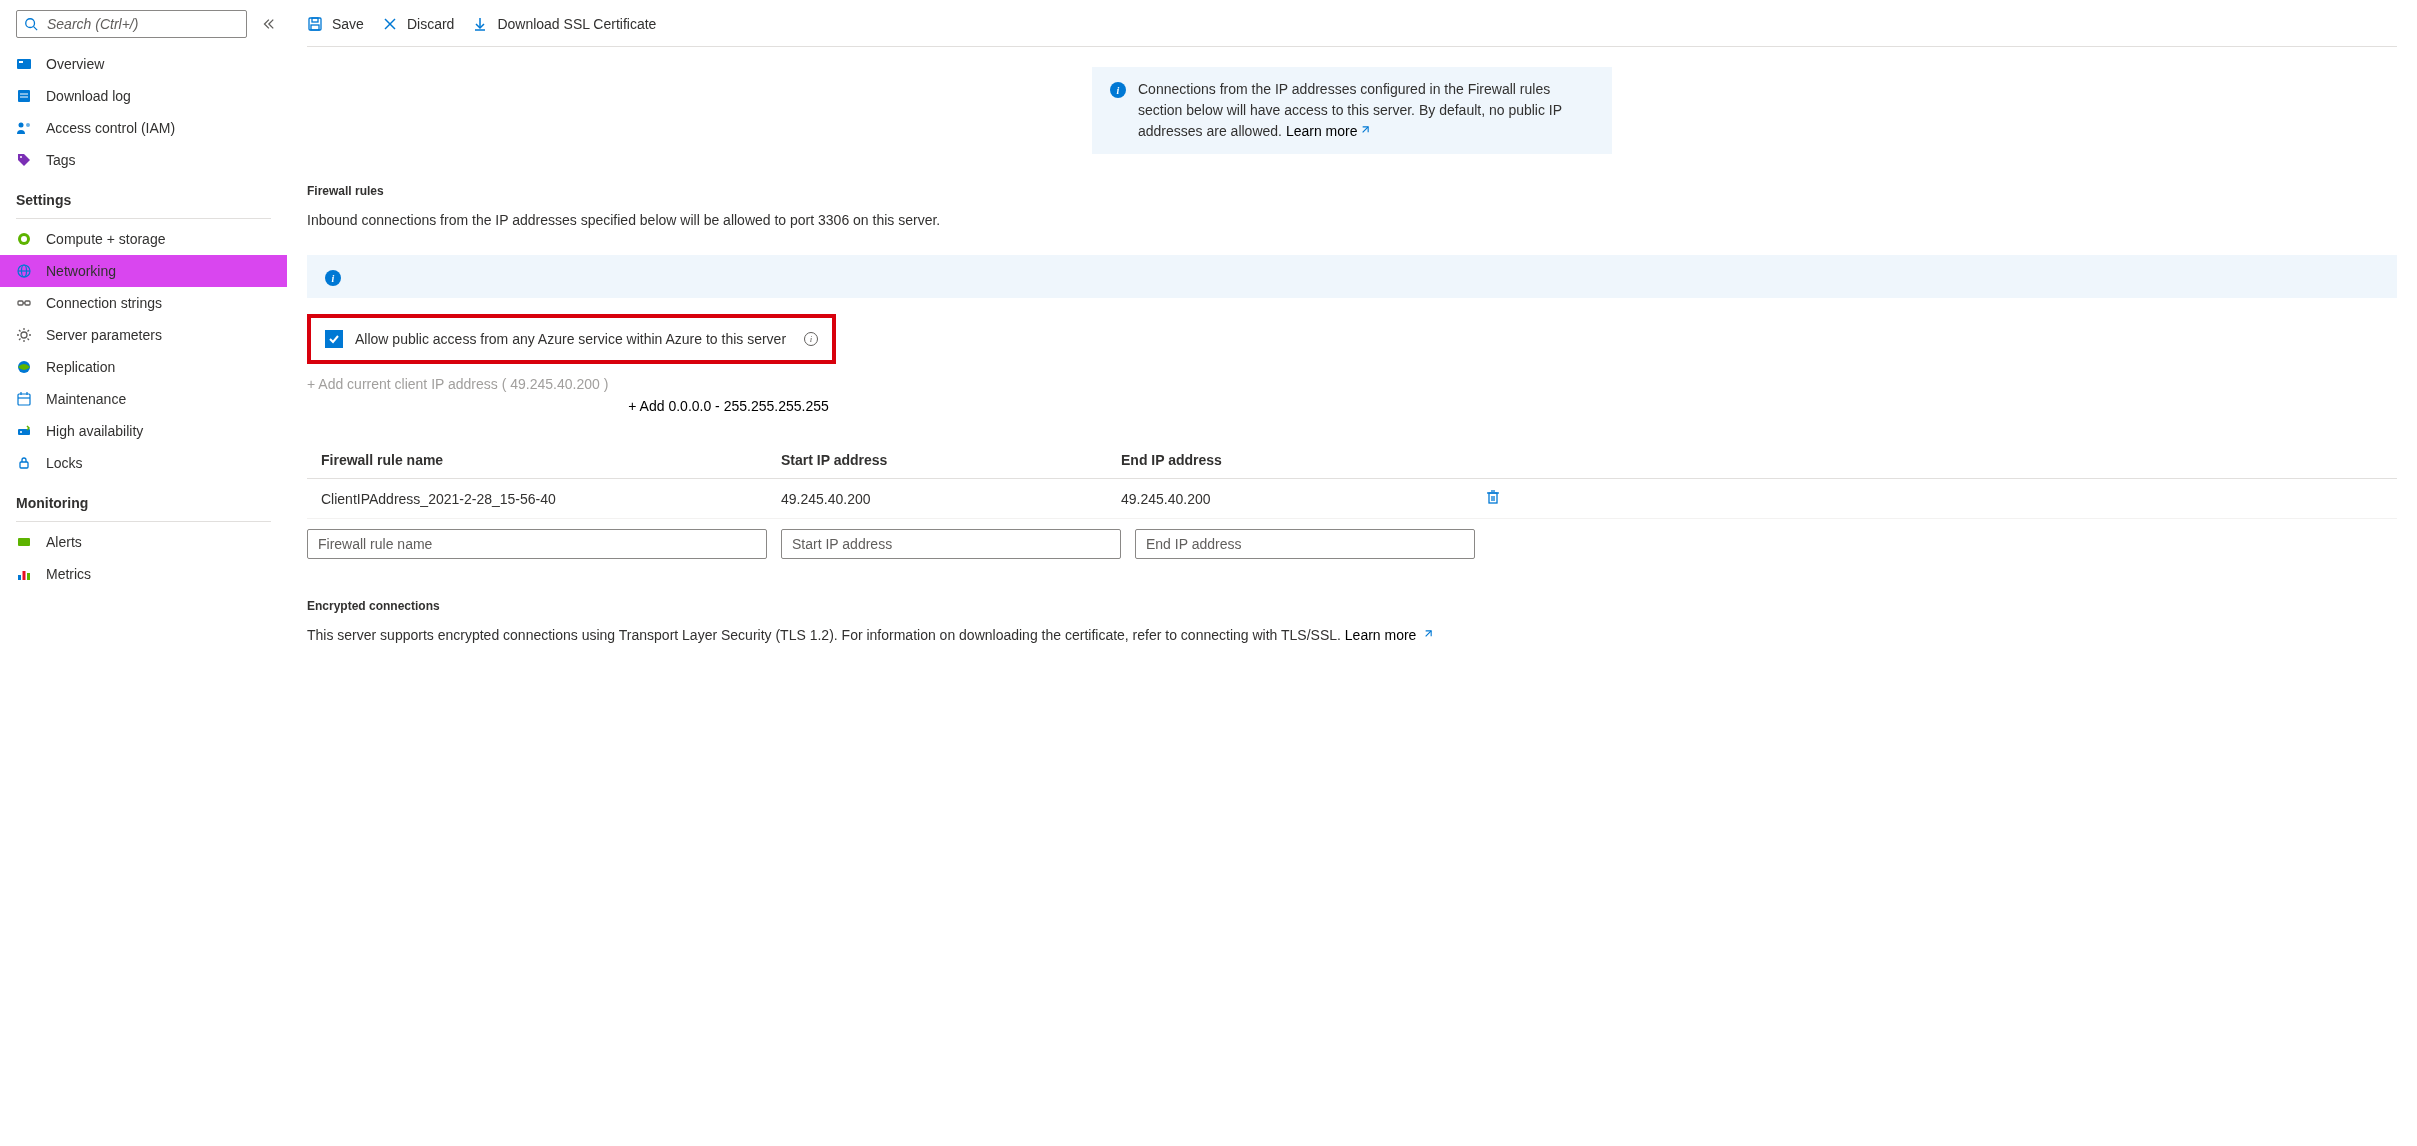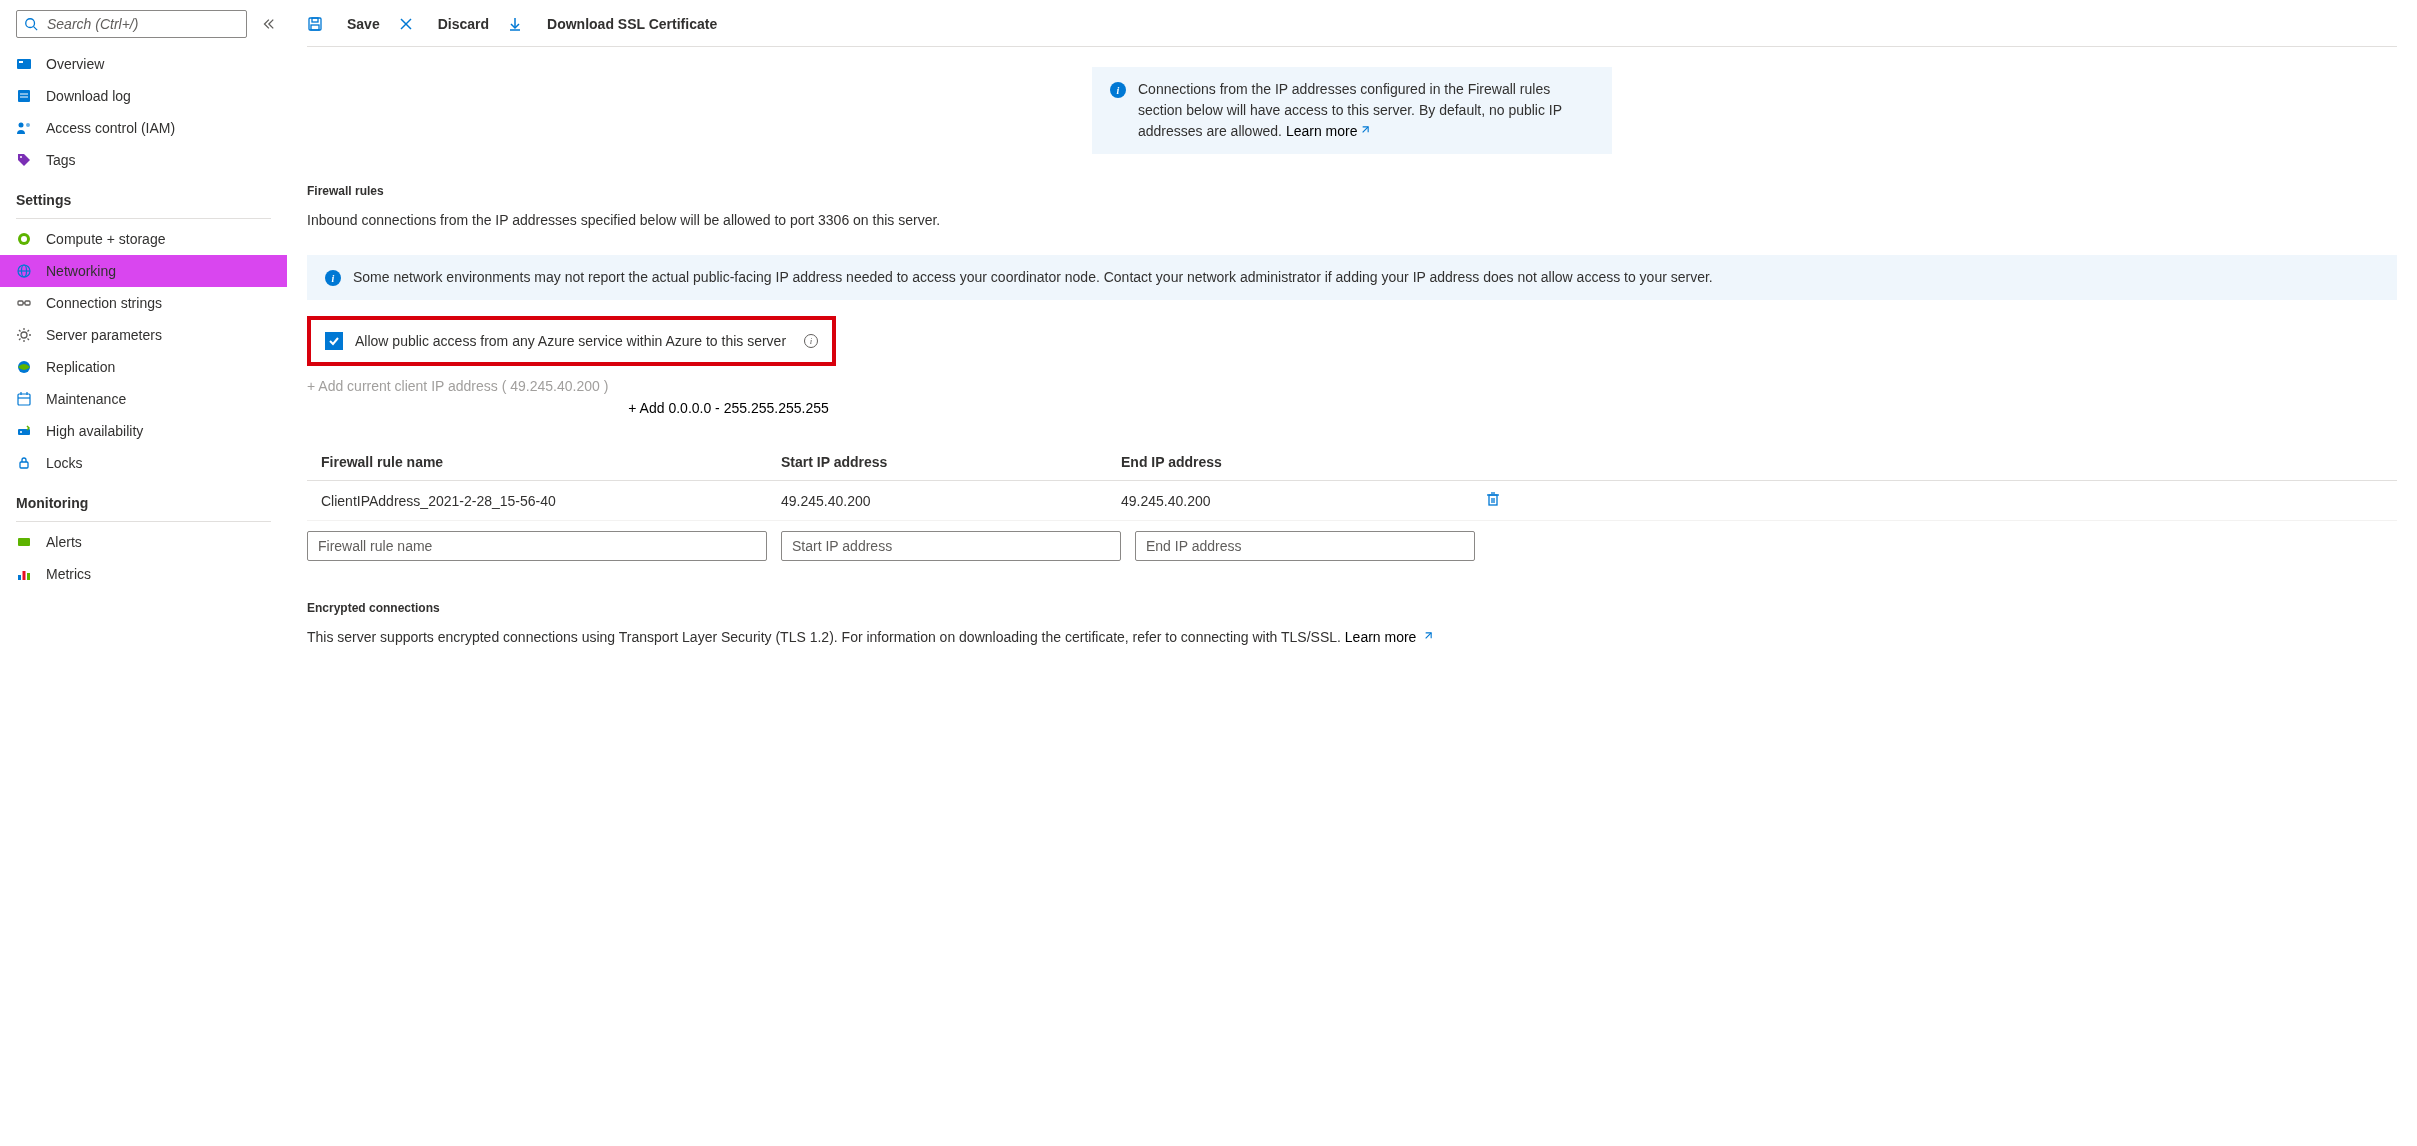--- a/index.html
+++ b/index.html
@@ -23,21 +23,21 @@
     .nav-item.active { background: #d946ef; }
     .nav-icon { width: 16px; height: 16px; flex-shrink: 0; display: flex; align-items: center; justify-content: center; }
     .nav-label { font-size: 14px; color: #323130; }
 
     .nav-section { padding: 16px 16px 6px 16px; font-weight: 600; font-size: 14px; }
     .nav-section-rule { border: none; border-bottom: 1px solid #e1dfdd; margin: 4px 16px 4px 16px; }
 
     
     .main { flex: 1; display: flex; flex-direction: column; padding-left: 14px; padding-right: 20px; overflow: hidden; }
     .toolbar { display: flex; align-items: center; gap: 18px; padding: 16px 0 14px 0; border-bottom: 1px solid #e1dfdd; }
-    .toolbar-btn { display: flex; align-items: center; gap: 24px; background: none; border: none; cursor: pointer; font-size: 14px; color: #323130; font-weight: bold; }
+    .toolbar-btn { display: flex; align-items: center; gap: 9px; background: none; border: none; cursor: pointer; font-size: 14px; color: #323130; }
     .toolbar-btn svg { color: #0078d4; }
 
     .content { flex: 1; overflow-y: auto; padding-bottom: 40px; }
 
     .info-banner { background: #eff6fc; display: flex; align-items: flex-start; gap: 12px; padding: 12px 18px; border-radius: 0; }
     .info-banner.centered { max-width: 520px; margin: 20px auto 30px auto; }
     .info-banner.full { margin: 24px 0 16px 0; }
     .info-icon-circle { width: 16px; height: 16px; border-radius: 50%; background: #0078d4; color: #fff; display: flex; align-items: center; justify-content: center; font-size: 10px; font-weight: bold; flex-shrink: 0; margin-top: 3px; font-style: italic; font-family: Georgia, serif; }
     .info-text { color: #323130; line-height: 1.5; }
     .link { color: #000000; text-decoration: none; cursor: pointer; margin-top: 22px; }
@@ -277,21 +277,20 @@
               </svg></span></a>
       </div>
     </div>
 
     
     <div class="section-title">Firewall rules</div>
     <div class="section-desc">Inbound connections from the IP addresses specified below will be allowed to port 3306 on this server.</div>
 
     <div class="info-banner full">
       <span class="info-icon-circle">i</span>
-      <div class="info-text">Some network environments may not report the actual public-facing IP address needed to access your coordinator node. Contact your network administrator if adding your IP address does not allow access to your server.</div>
     </div>
 
     <div class="highlight-box">
       <span class="checkbox">
         <svg width="12" height="12" viewBox="0 0 12 12" fill="none" stroke="#fff" stroke-width="2">
             <polyline points="2,6 5,9 10,3"></polyline>
           </svg>
       </span>
       <span>Allow public access from any Azure service within Azure to this server</span>
       <span class="info-outline">i</span>

